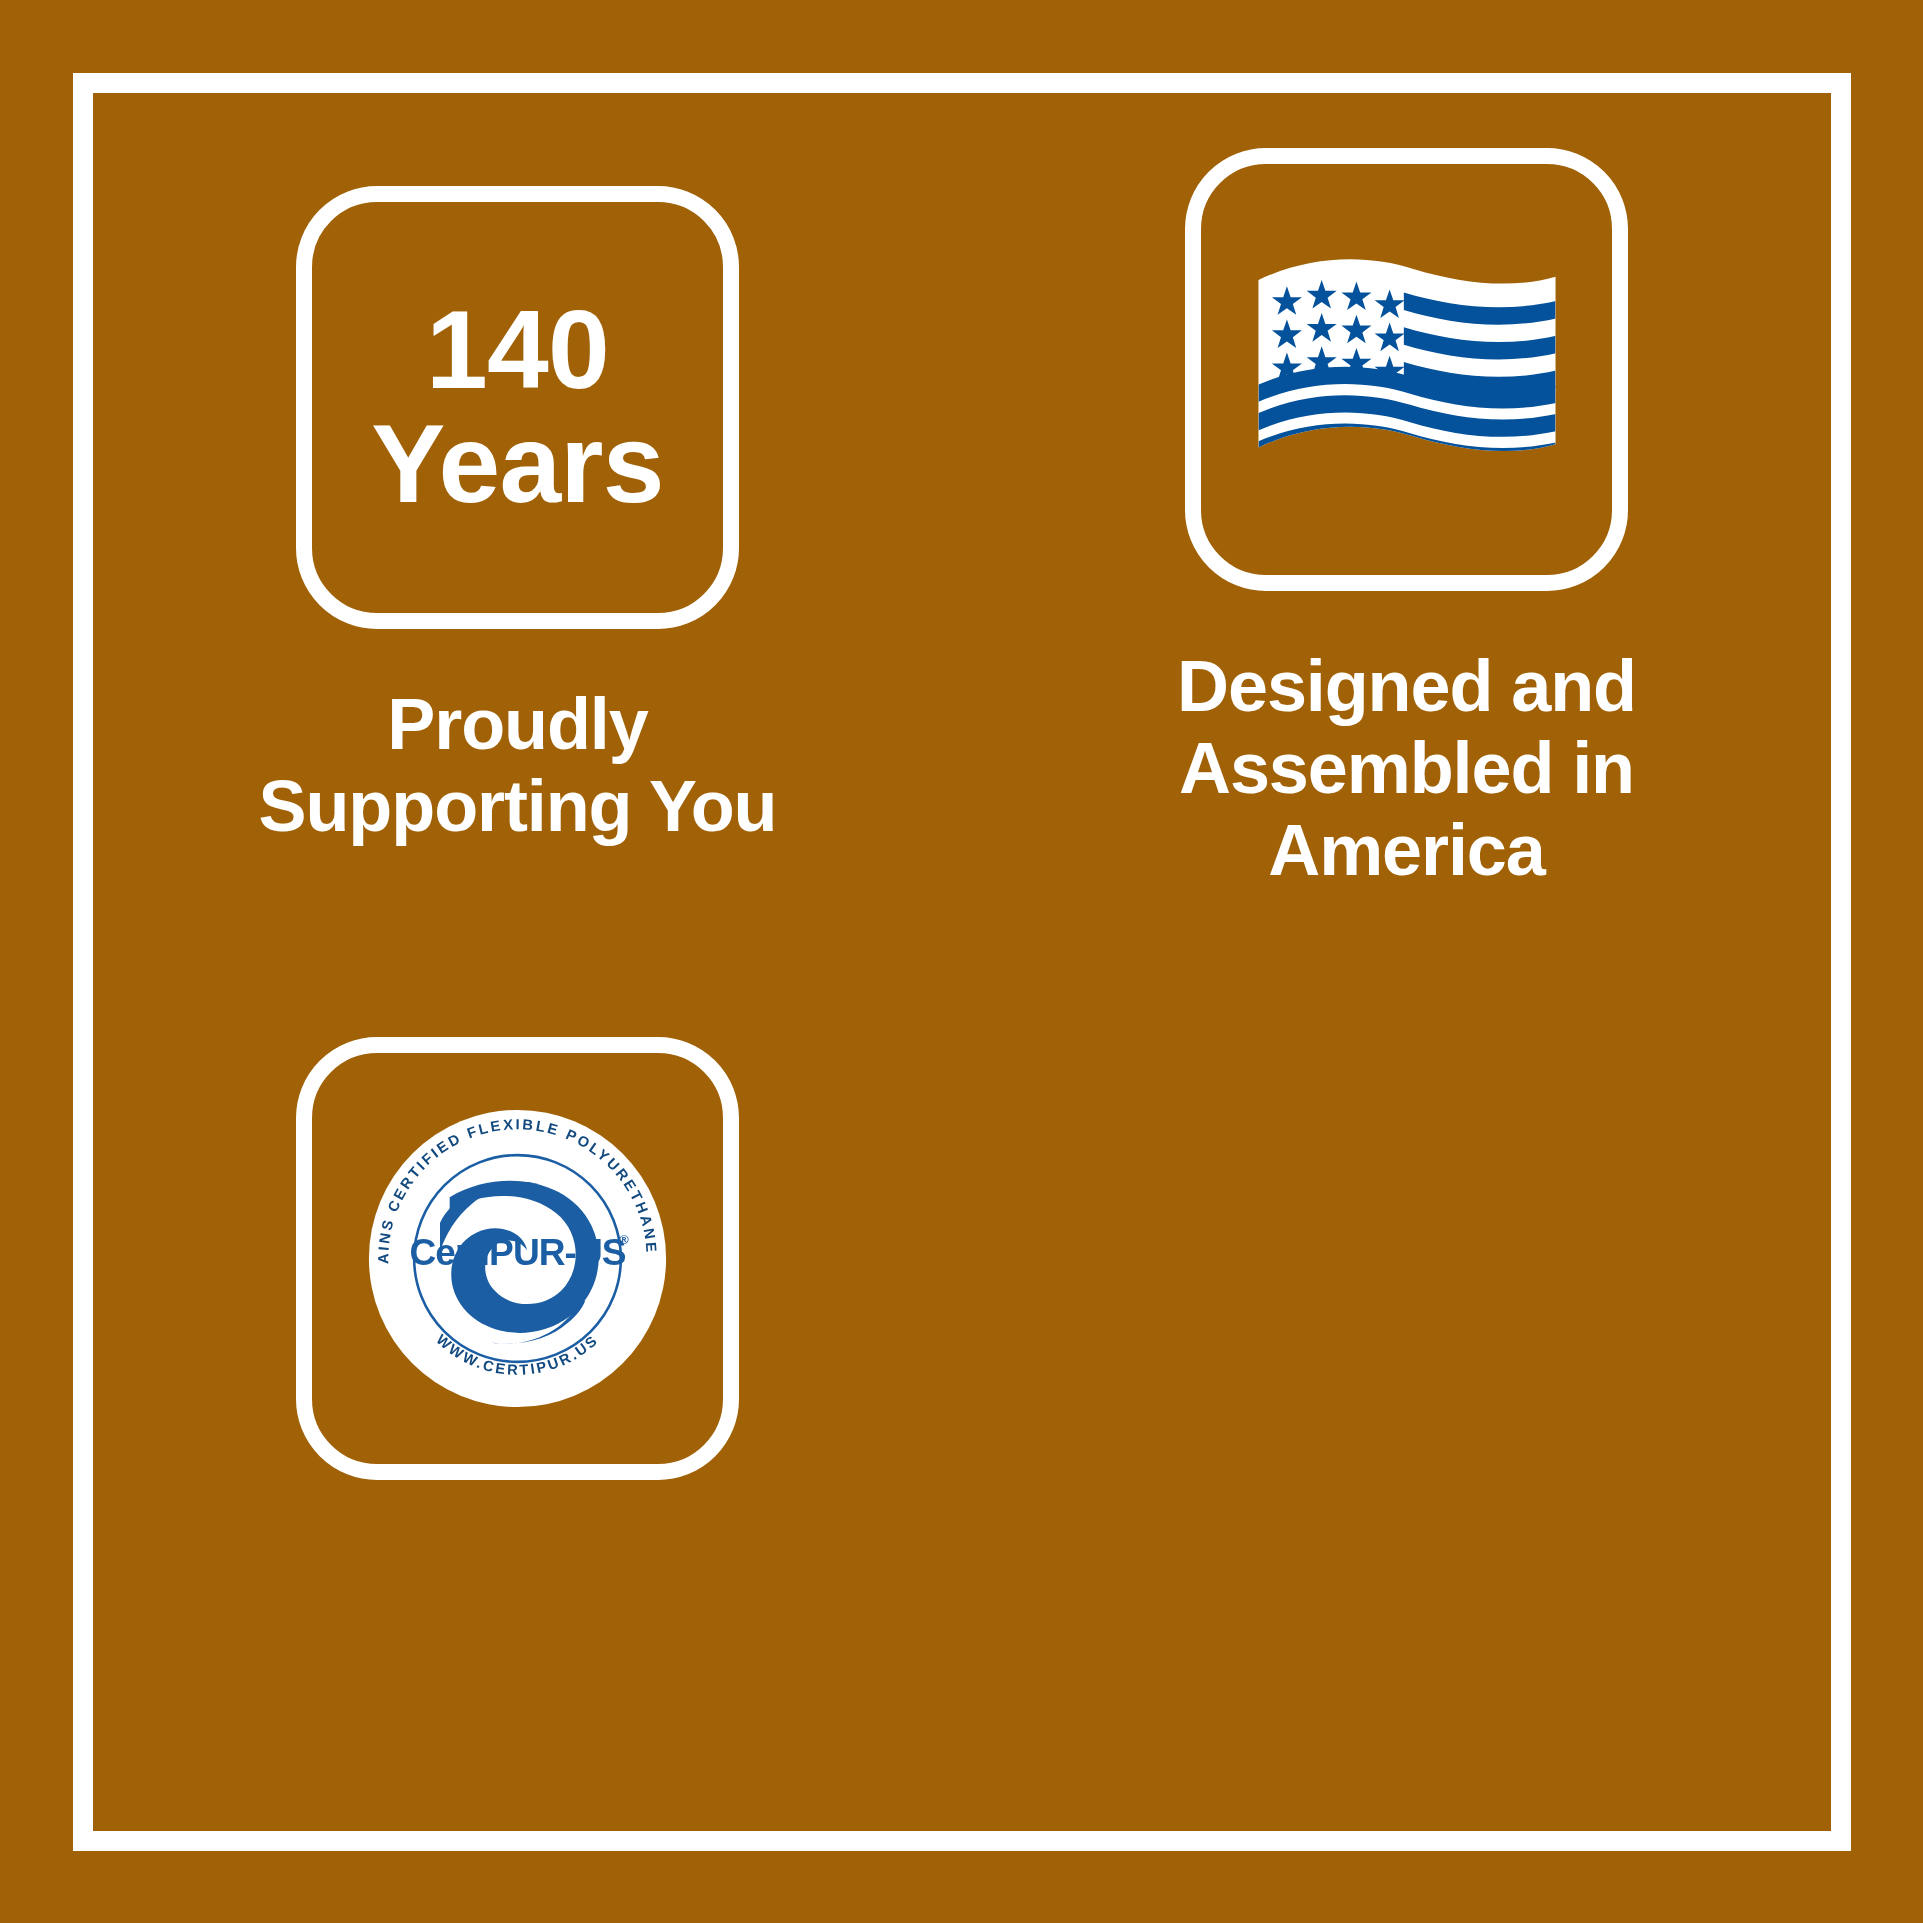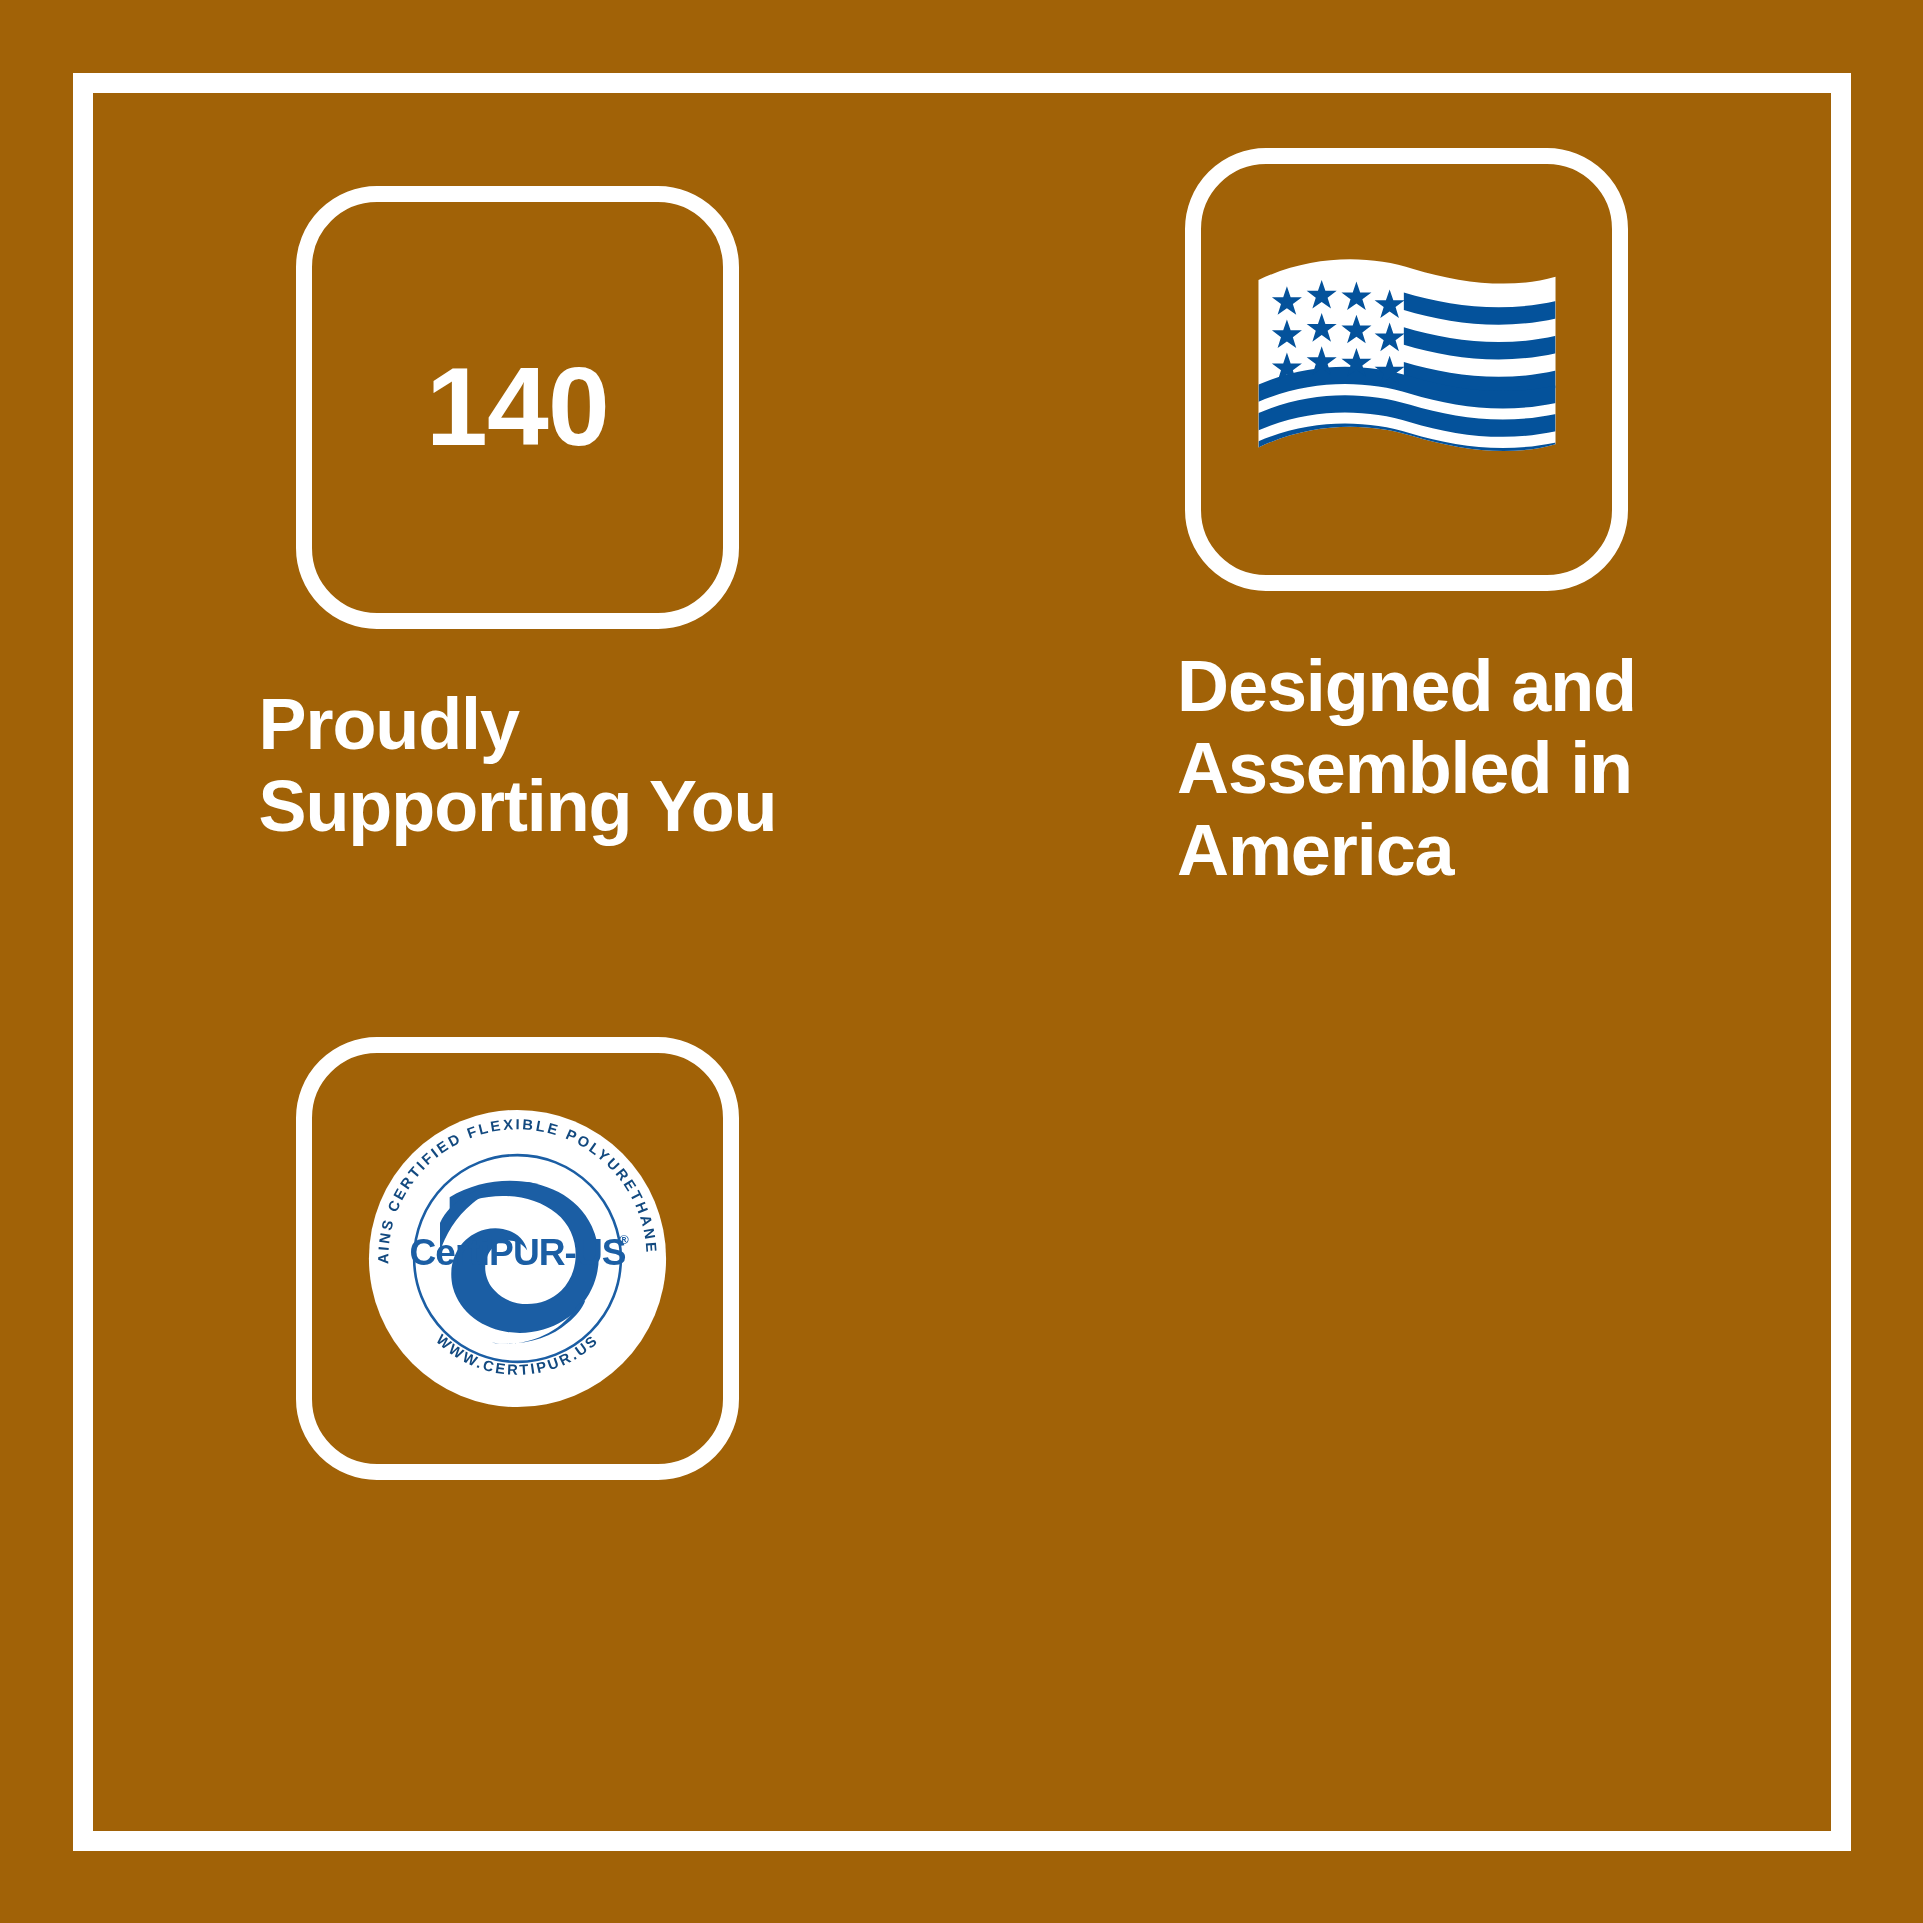--- a/index.html
+++ b/index.html
@@ -76,20 +76,21 @@
     font-weight: 700;
     font-size: 111px;
     line-height: 1.02;
     letter-spacing: -0.8px;
   }
   .yearsblock .n { display: block; }
   .yearsblock .w { display: block; }
 
   .caption {
     margin-top: 54px;
+    text-align: center;
     color: #ffffff;
     font-weight: 700;
     font-size: 72px;
     line-height: 1.14;
     letter-spacing: -1.1px;
     white-space: pre-line;
   }
   .caption.tight { }
 
   .reg {
@@ -109,20 +110,21 @@
 <div id="page">
 
   <div id="frame"></div>
 
   <div id="grid">
 
     <div class="badge r1">
       <div class="iconbox">
         <div class="yearsblock">
           <span class="n">140</span>
+          <span class="w">Years</span>
         </div>
       </div>
       <div class="caption">Proudly
 Supporting You</div>
     </div>
 
 
     <div class="badge r2">
       <div class="iconbox">
         <svg width="316" height="248" viewBox="0 0 200 150">

